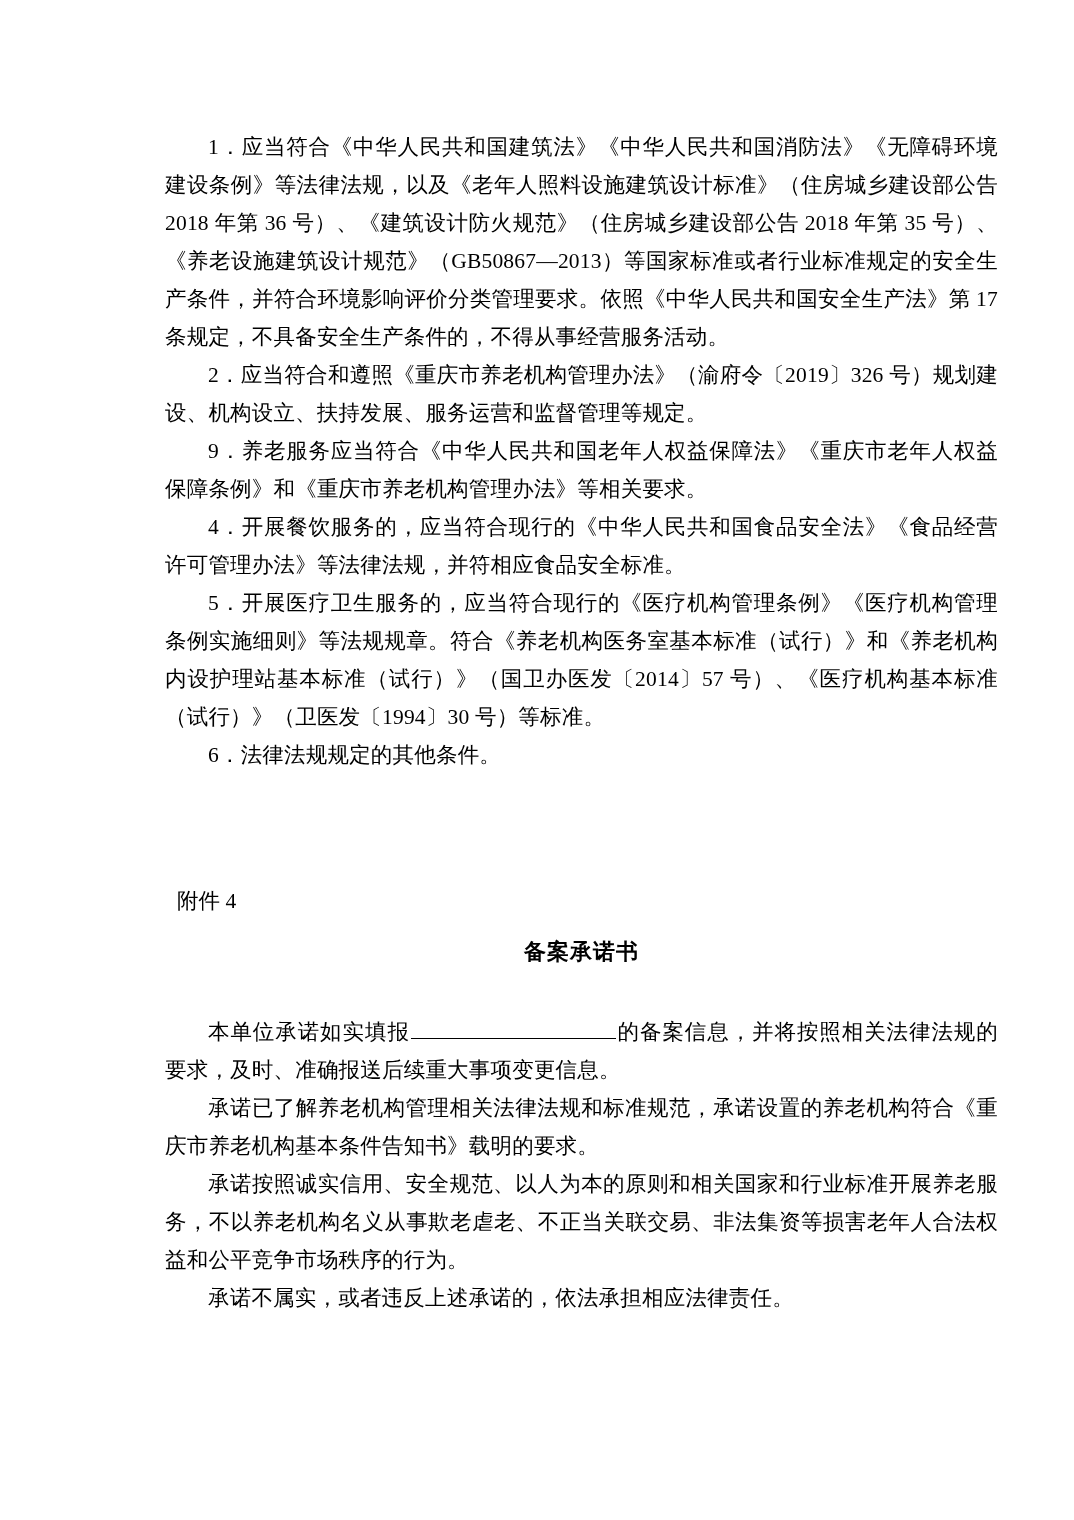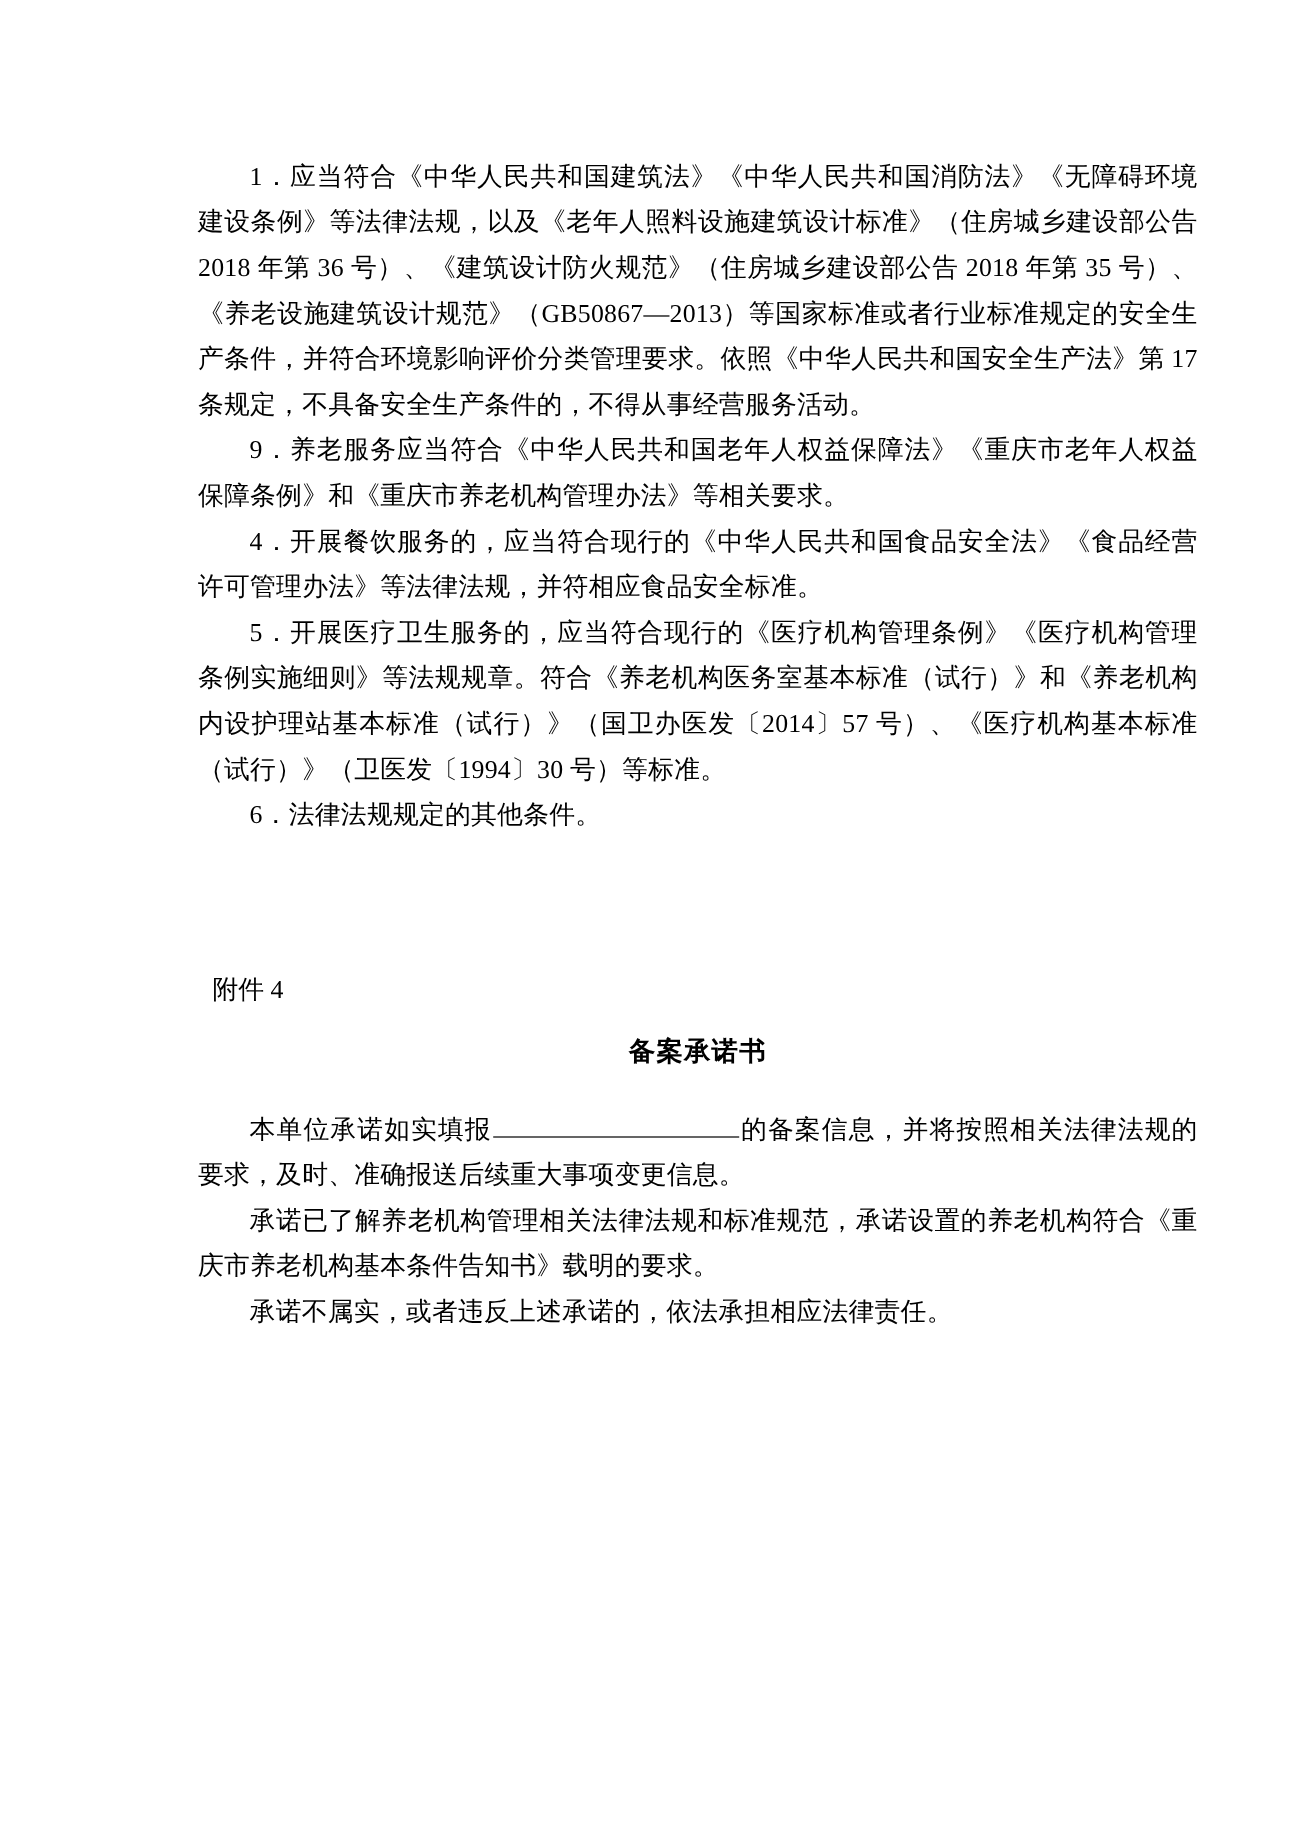--- a/index.html
+++ b/index.html
@@ -40,21 +40,21 @@
   .attach-label {
     font-size: 21.5px;
     line-height: 38px;
     margin: 12px;
     text-indent: 0;
   }
   .doc-title {
     font-size: 22px;
     line-height: 40px;
     text-align: center;
-    margin: 6px 0 26px 0;
+    margin: 6px 0 41px 0;
     letter-spacing: 1px;
     font-family: Liberation Serif, serif;
   }
   .blank-line {
     display: inline-block;
     border-bottom: 1px solid #000;
     width: 205px;
     vertical-align: baseline;
     height: 1em;
     margin: 0 1px;
@@ -75,31 +75,33 @@
     padding-left: 415px;
   }
 </style>
 </head>
 <body>
 
 <div class="page">
   <div class="doc-body">
 
     <p class="para">1．应当符合《中华人民共和国建筑法》《中华人民共和国消防法》《无障碍环境建设条例》等法律法规，以及《老年人照料设施建筑设计标准》（住房城乡建设部公告 2018 年第 36 号）、《建筑设计防火规范》（住房城乡建设部公告 2018 年第 35 号）、《养老设施建筑设计规范》（GB50867—2013）等国家标准或者行业标准规定的安全生产条件，并符合环境影响评价分类管理要求。依照《中华人民共和国安全生产法》第 17 条规定，不具备安全生产条件的，不得从事经营服务活动。</p>
+    <p class="para">2．应当符合和遵照《重庆市养老机构管理办法》（渝府令〔2019〕326 号）规划建设、机构设立、扶持发展、服务运营和监督管理等规定。</p>
     <p class="para">9．养老服务应当符合《中华人民共和国老年人权益保障法》《重庆市老年人权益保障条例》和《重庆市养老机构管理办法》等相关要求。</p>
     <p class="para">4．开展餐饮服务的，应当符合现行的《中华人民共和国食品安全法》《食品经营许可管理办法》等法律法规，并符相应食品安全标准。</p>
     <p class="para">5．开展医疗卫生服务的，应当符合现行的《医疗机构管理条例》《医疗机构管理条例实施细则》等法规规章。符合《养老机构医务室基本标准（试行）》和《养老机构内设护理站基本标准（试行）》（国卫办医发〔2014〕57 号）、《医疗机构基本标准（试行）》（卫医发〔1994〕30 号）等标准。</p>
     <p class="para">6．法律法规规定的其他条件。</p>
 
     <div class="section-gap"></div>
 
     <p class="attach-label">附件 4</p>
 
     <h1 class="doc-title">备案承诺书</h1>
 
     <p class="para"><span>本单位承诺如实填报</span><span class="blank-line"></span><span>的备案信息，并将按照相关法律法规的要求，及时、准确报送后续重大事项变更信息。</span></p>
 
     <p class="para">承诺已了解养老机构管理相关法律法规和标准规范，承诺设置的养老机构符合《重庆市养老机构基本条件告知书》载明的要求。</p>
+    <p class="para">承诺按照诚实信用、安全规范、以人为本的原则和相关国家和行业标准开展养老服务，不以养老机构名义从事欺老虐老、不正当关联交易、非法集资等损害老年人合法权益和公平竞争市场秩序的行为。</p>
     <p class="para">承诺不属实，或者违反上述承诺的，依法承担相应法律责任。</p>
 
 
   </div>
 </div>
 
 </body></html>

